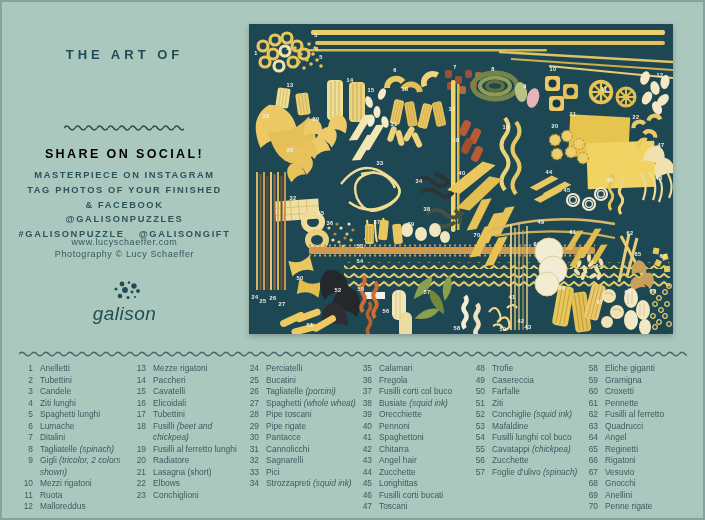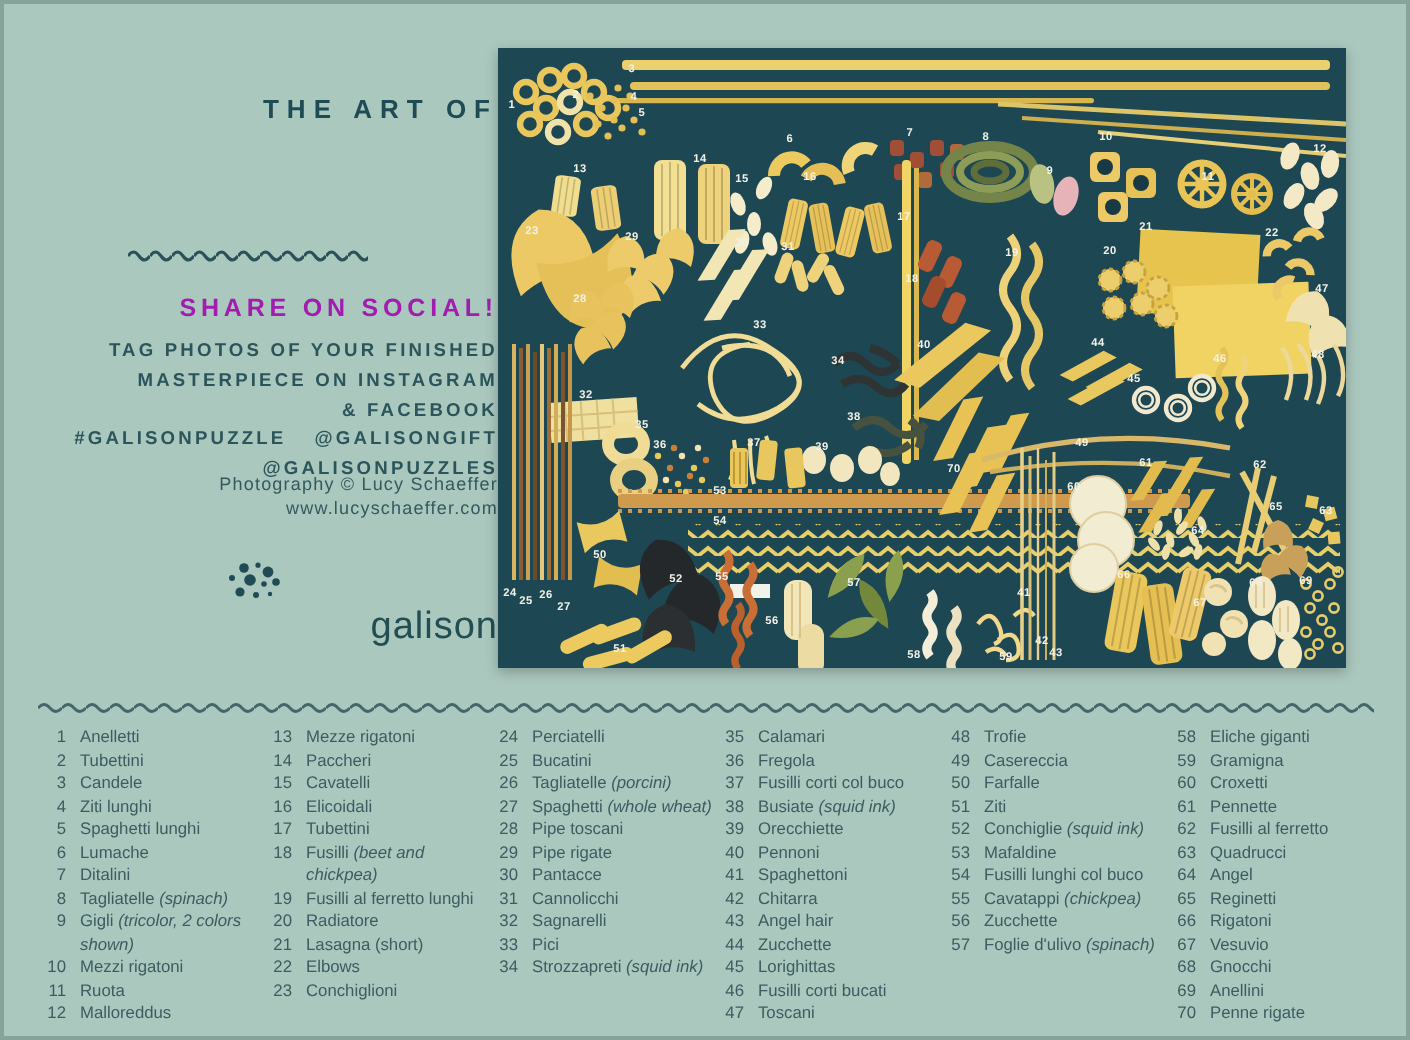--- a/index.html
+++ b/index.html
@@ -1,34 +1,34 @@
 <!DOCTYPE html>
 <html><head>
 <meta charset="utf-8">
 <style>
   html,body{margin:0;padding:0;background:#8fa9a0;}
   .page{position:relative;width:705px;height:520px;background:#abc8be;overflow:hidden;
         font-family:"Liberation Sans",sans-serif;box-shadow:inset 0 0 0 2px rgba(45,70,70,.28);}
   
-  .left{position:absolute;left:0;top:0;width:249px;height:350px;text-align:right;color:#1f4c54;}
+  .left{position:absolute;left:0;top:0;width:249px;height:350px;text-align:center;color:#1f4c54;}
   .kicker{position:absolute;left:0;right:0;top:47px;font-size:13px;font-weight:bold;
           letter-spacing:4px;color:#1f4c54;}
   .title{position:absolute;left:0;right:0;top:64px;font-size:45px;font-weight:bold;
          letter-spacing:7px;color:#f0e5a5;text-shadow:3px 3px 0 #1f4c54;}
   .wave-sm{position:absolute;left:64px;top:123px;}
   .share-h{position:absolute;left:0;right:0;top:147px;font-size:12.5px;font-weight:bold;
-           letter-spacing:2.4px;color:#a21caf;}
+           letter-spacing:2.4px;color:#000000;}
   .share-lines{position:absolute;left:0;right:0;top:168px;font-size:9.3px;font-weight:bold;
            letter-spacing:1.6px;line-height:15px;color:#2b545b;}
   .tagline{font-size:9.3px;font-weight:bold;letter-spacing:1.6px;line-height:15px;color:#2b545b;}
   .tags{position:absolute;left:0;right:0;top:212px;}
   .tags .gap{display:inline-block;width:14px;}
   .credits{position:absolute;left:0;right:0;top:237px;font-size:9px;letter-spacing:.6px;
            line-height:11.5px;color:#33595f;}
-  .logo{position:absolute;left:0;right:0;top:280px;}
+  .logo{position:absolute;left:0;right:0;top:280px;font-style:italic;}
   .logo svg{display:block;margin:0 auto;}
   .logo-text{font-size:19px;letter-spacing:.5px;color:#224d53;margin-top:1px;}
   
   .photo{position:absolute;left:249px;top:24px;width:424px;height:310px;background:#1e4754;
          box-shadow:0 2px 6px rgba(0,0,0,.25), inset 0 0 46px rgba(0,0,0,.32);}
   .photo svg{position:absolute;left:0;top:0;}
   .plabel{position:absolute;transform:translate(-50%,-50%);font-size:5.6px;font-weight:bold;
           color:#f2f1e6;letter-spacing:.3px;}
   
   .wave-lg{position:absolute;left:19px;top:349px;}
@@ -49,31 +49,31 @@
     <svg class="wave-sm" width="120" height="8">
       <defs>
           <pattern id="w1" width="11" height="8" patternUnits="userSpaceOnUse">
         <path d="M0 5 Q2.75 1 5.5 5 T11 5" fill="none" stroke="#2a5158" stroke-width="1.6"></path>
       </pattern>
         </defs>
       <rect width="120" height="8" fill="url(#w1)"></rect>
     </svg>
     <div class="share-h">SHARE ON SOCIAL!</div>
     <div class="share-lines">
+      <div>MASTERPIECE ON INSTAGRAM</div>
       <div>TAG PHOTOS OF YOUR FINISHED</div>
-      <div>MASTERPIECE ON INSTAGRAM</div>
       <div>&amp; FACEBOOK</div>
     </div>
     <div class="tags tagline">
+      <div>@GALISONPUZZLES</div>
       <div><span>#GALISONPUZZLE</span><span class="gap"></span><span>@GALISONGIFT</span></div>
-      <div>@GALISONPUZZLES</div>
     </div>
     <div class="credits">
+      <div>www.lucyschaeffer.com</div>
       <div>Photography © Lucy Schaeffer</div>
-      <div>www.lucyschaeffer.com</div>
     </div>
     <div class="logo">
       <svg width="34" height="22">
         <g fill="#1f4c54">
           <circle cx="14" cy="4" r="2.4"></circle>
             <circle cx="21" cy="2.6" r="1.3"></circle>
           <circle cx="26" cy="6" r="2.7"></circle>
             <circle cx="8" cy="9" r="1.5"></circle>
           <circle cx="17" cy="10" r="2.9"></circle>
             <circle cx="24" cy="12" r="1.4"></circle>

